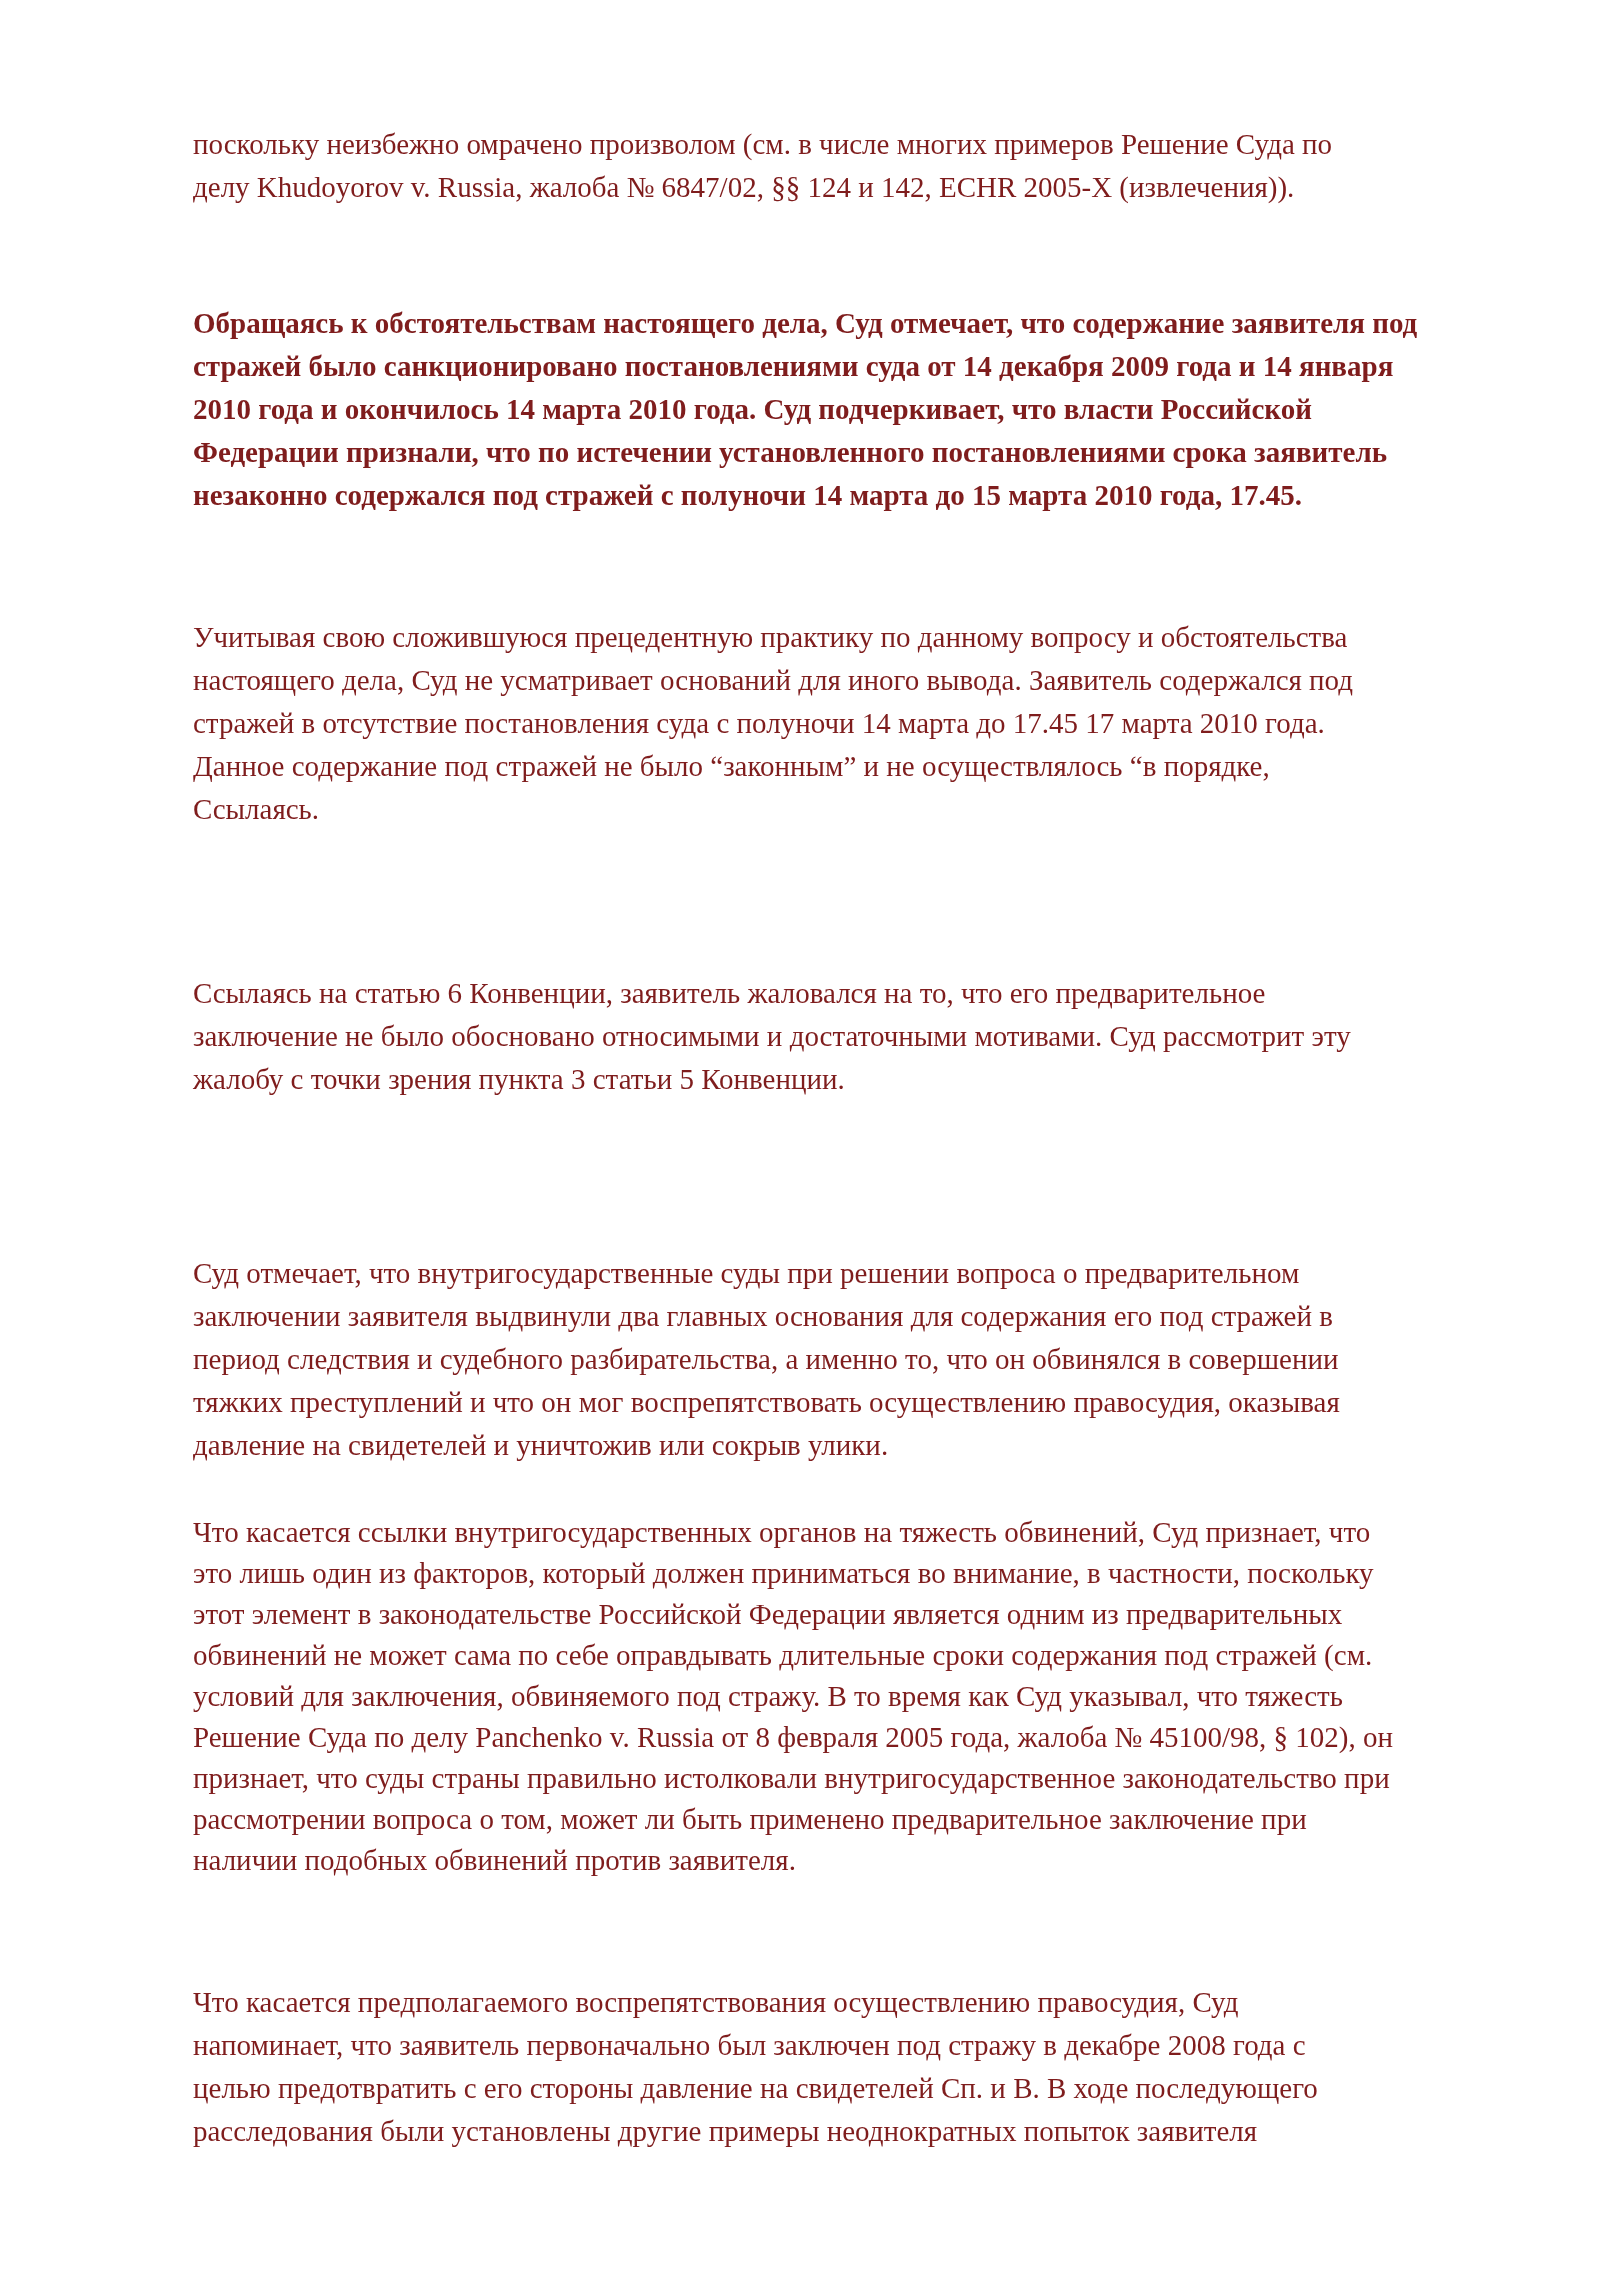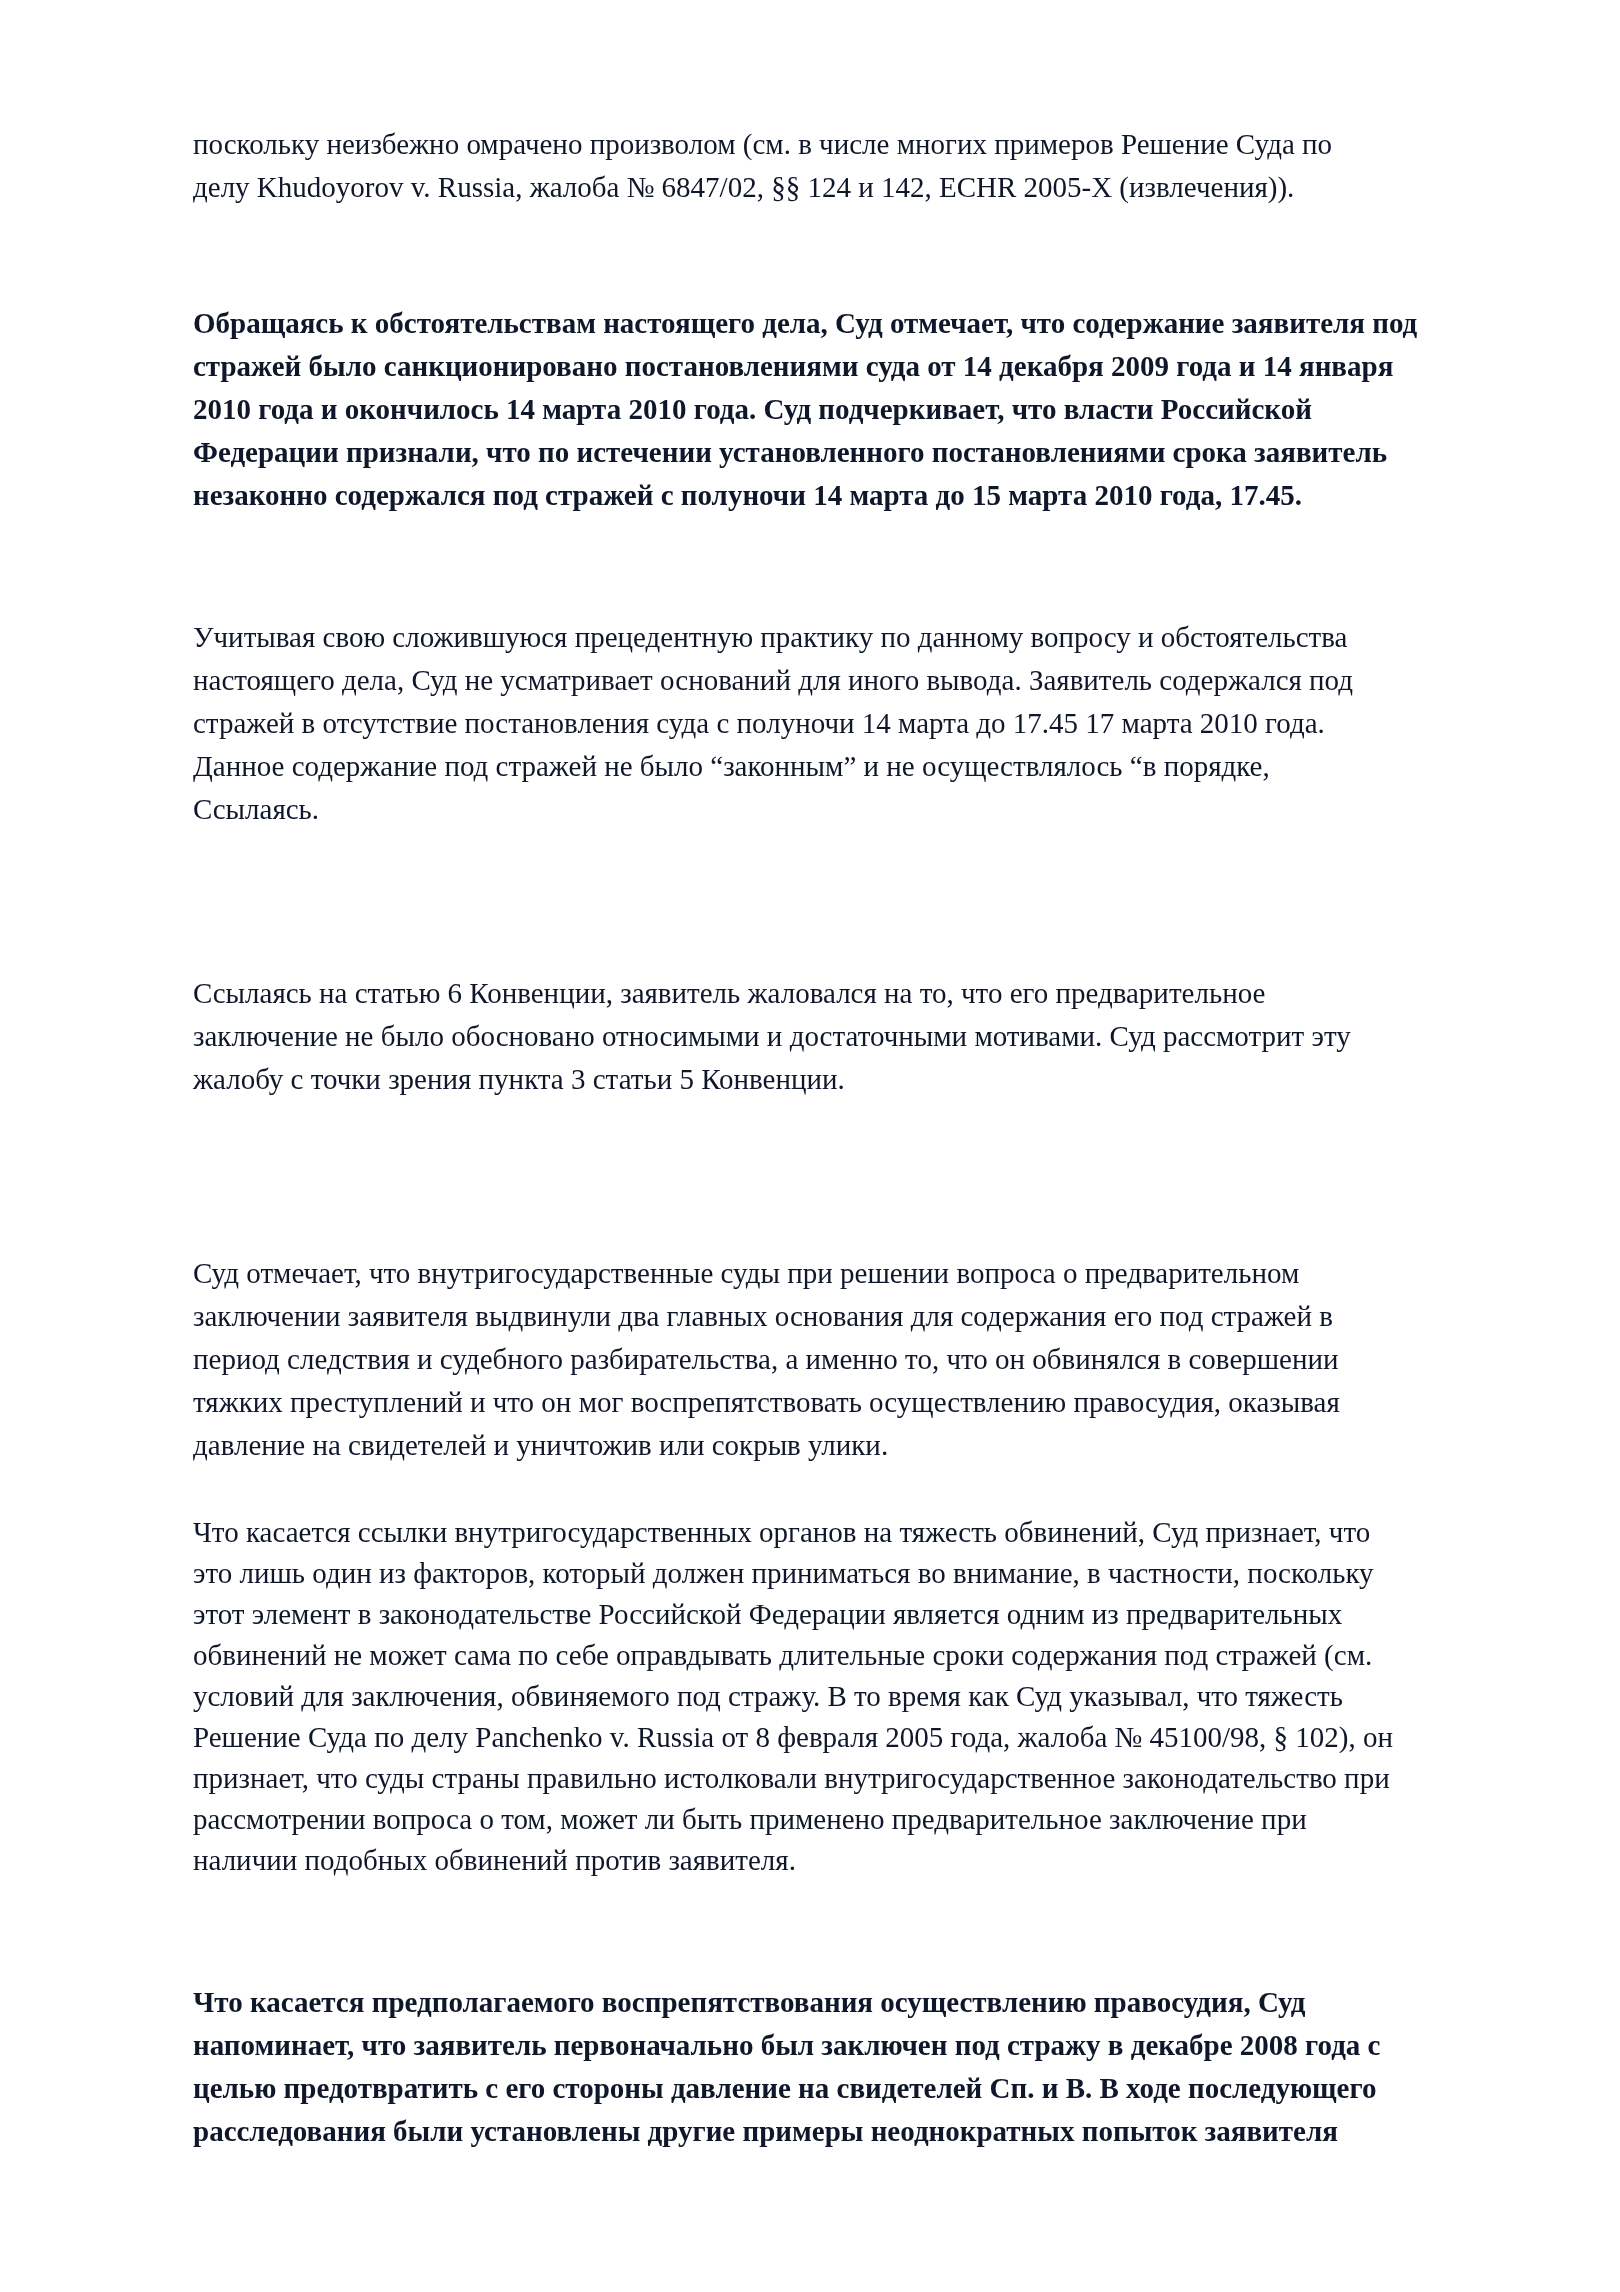--- a/index.html
+++ b/index.html
@@ -1,28 +1,28 @@
 <!DOCTYPE html>
 <html><head>
 <meta charset="utf-8">
 <style>
   html, body { margin: 0; padding: 0; background: #ffffff; }
   body { width: 1620px; height: 2293px; position: relative; overflow: hidden; }
   .page { position: absolute; left: 0; top: 0; width: 1620px; height: 2293px; background: #fff; }
-  .para { position: absolute; left: 193px; margin: 0; color: #0f172a;
+  .para { position: absolute; left: 193px; margin: 0; color: #7f1d1d;
           font-family: "Liberation Serif", "DejaVu Serif", serif; font-size: 29px; }
   .line { display: block; white-space: nowrap; height: 43px; line-height: 43px; }
   #p1 { top: 123px; }
   #p2 { top: 302px; font-weight: bold; }
   #p3 { top: 616px; }
   #p4 { top: 972px; }
   #p5 { top: 1252px; }
   #p6 { top: 1512px; }
   #p6 .line { height: 41px; line-height: 41px; }
-  #p7 { top: 1981px; font-weight: bold; }
+  #p7 { top: 1981px; }
 </style>
 </head>
 <body>
 
 <div class="page">
   <p class="para" id="p1">
     <span class="line">поскольку неизбежно омрачено произволом (см. в числе многих примеров Решение Суда по</span>
     <span class="line">делу Khudoyorov v. Russia, жалоба № 6847/02, §§ 124 и 142, ECHR 2005-X (извлечения)).</span>
   </p>
 

